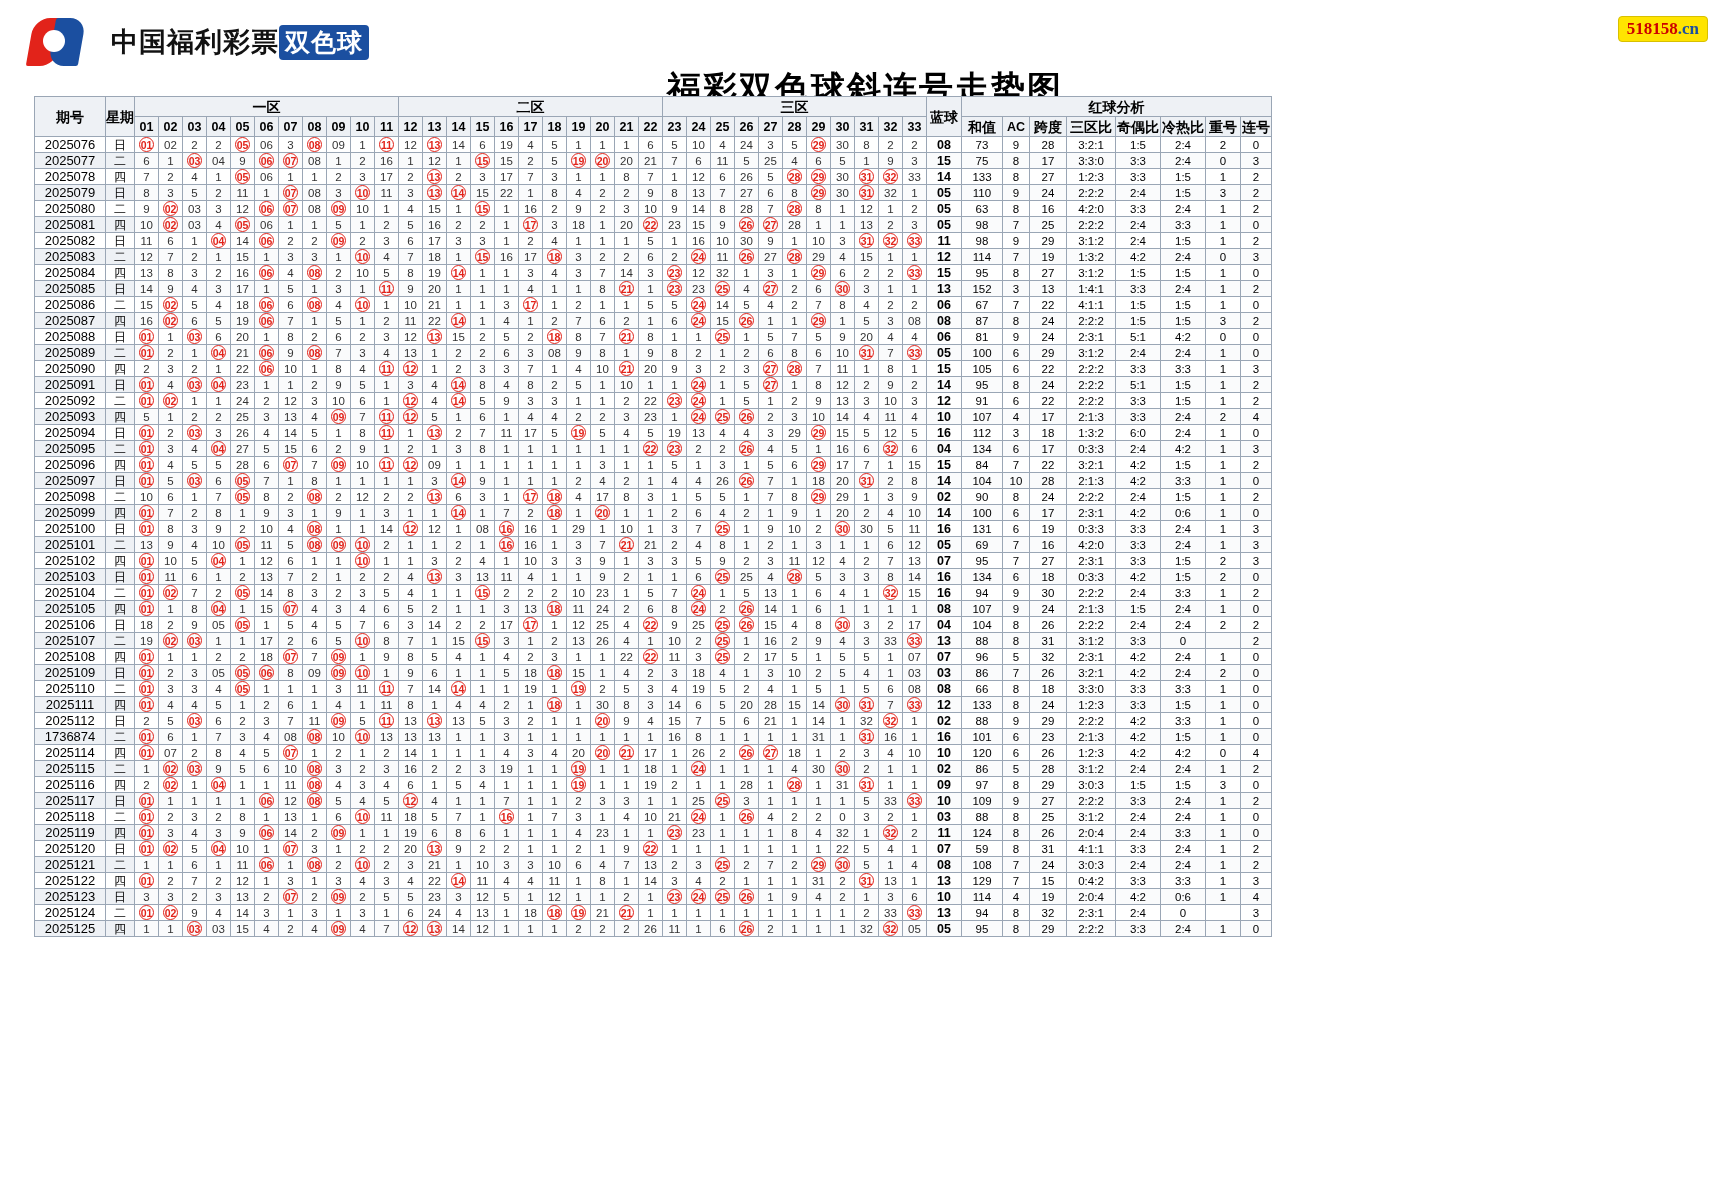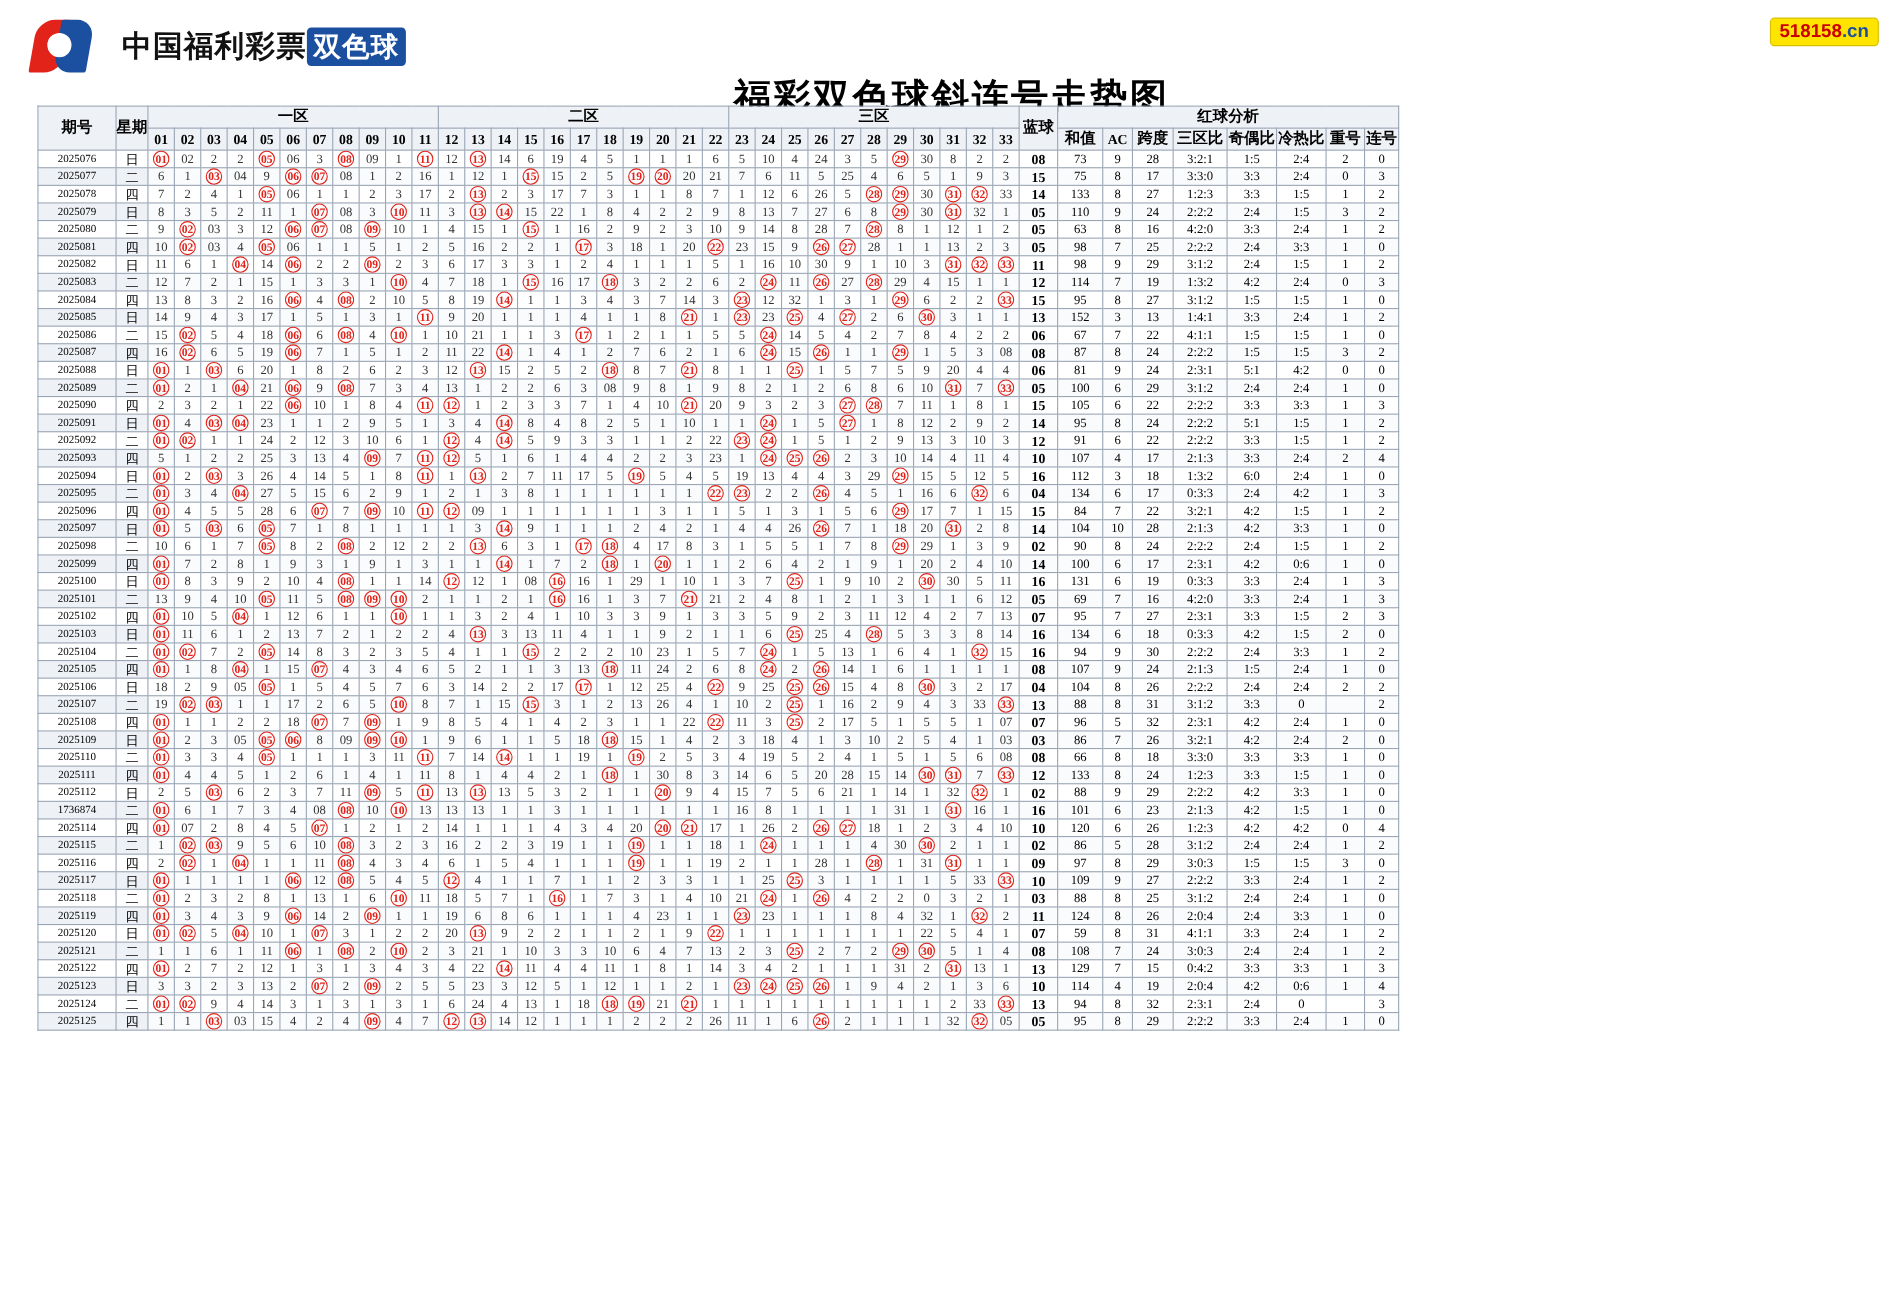--- a/index.html
+++ b/index.html
@@ -9,30 +9,30 @@
   
   .header{position:relative;height:84px;}
   .logo-wrap{position:absolute;left:30px;top:16px;display:flex;align-items:center;gap:19px;}
   .logo-mark{width:62px;height:52px;position:relative;}
   .logo-mark .c1{position:absolute;left:0;top:2px;width:30px;height:48px;background:#e2231a;border-radius:16px 2px 16px 2px;transform:skewX(-10deg);}
   .logo-mark .c2{position:absolute;left:22px;top:2px;width:30px;height:48px;background:#1b4fa0;border-radius:2px 16px 2px 16px;transform:skewX(-10deg);}
   .logo-mark .c3{position:absolute;left:13px;top:14px;width:22px;height:22px;background:#fff;border-radius:50%;}
   .logo-txt{font-size:27px;font-weight:bold;letter-spacing:1px;color:#111;font-family:"DejaVu Sans", sans-serif;}
   .logo-badge{display:inline-block;background:#1b4fa0;color:#fff;border-radius:4px;padding:1px 6px;font-size:25px;}
   .title{position:absolute;left:0;right:0;top:26px;text-align:center;font-size:34px;font-weight:bold;letter-spacing:2px;font-family:"DejaVu Sans", sans-serif;margin-top:40px;}
-  .site-tag{position:absolute;right:22px;top:16px;background:#ffe400;border:1px solid #d8c000;border-radius:4px;padding:2px 8px;font-size:17px;font-weight:bold;color:#c00;font-family:Liberation Sans, sans-serif;margin-left:20px;}
+  .site-tag{position:absolute;right:22px;top:16px;background:#ffe400;border:1px solid #d8c000;border-radius:4px;padding:2px 8px;font-size:17px;font-weight:bold;color:#c00;font-family:Liberation Serif, serif;margin-left:20px;}
   .site-tag .cn{color:#1b4fa0;}
 
   
   .tbl-wrap{position:absolute;left:34px;top:96px;width:1664px;}
-  table{border-collapse:collapse;table-layout:fixed;font-size:11px;font-family:Liberation Serif, serif;padding-left:34px;}
+  table{border-collapse:collapse;table-layout:fixed;font-size:11px;font-family:Liberation Sans, sans-serif;padding-left:34px;}
   th,td{border:1px solid #9aa6b5;text-align:center;padding:0;line-height:14px;height:15px;}
   thead th{background:#eef1f5;font-weight:bold;font-size:12.5px;height:19px;}
   .hz{font-size:14px;font-weight:bold;}
-  td.issue{font-size:10px;width:70px;background:#f4f6f8;}
+  td.issue{font-size:13px;width:70px;background:#f4f6f8;}
   td.week{width:28px;font-size:12px;background:#f4f6f8;}
   td.num{width:23px;font-size:11.5px;color:#333;}
   td.blue{width:34px;font-size:12.5px;font-weight:bold;}
   td.ana{font-size:11.5px;}
   .w-he{width:40px;} .w-ac{width:26px;} .w-kd{width:36px;}
   .w-sqb{width:48px;} .w-job{width:44px;} .w-lrb{width:44px;} .w-ch{width:34px;} .w-ln{width:30px;}
   .ball{display:inline-block;width:15px;height:15px;line-height:15px;border:1px solid #e2231a;border-radius:50%;color:#e2231a;font-size:10.5px;font-weight:bold;box-sizing:border-box;}
   tbody tr:nth-child(even) td.issue,tbody tr:nth-child(even) td.week{background:#eef1f5;}
   tbody tr:nth-child(even) td{background:#fafbfc;}
   tbody tr:nth-child(odd) td{background:#fff;}

